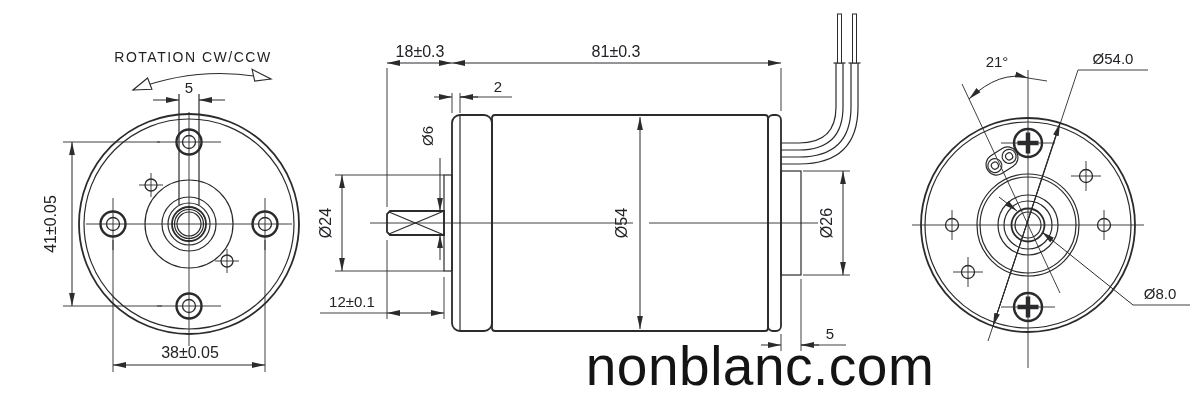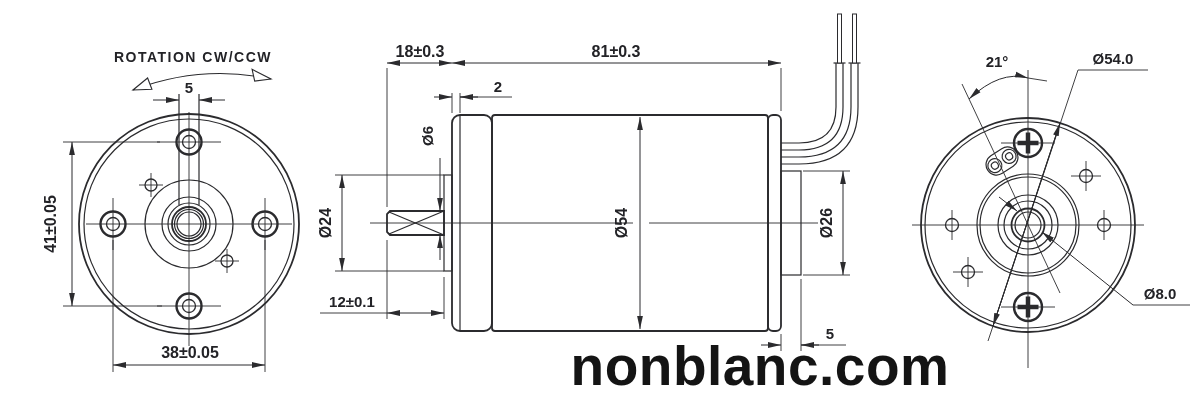--- a/index.html
+++ b/index.html
@@ -1,16 +1,16 @@
 <!DOCTYPE html>
 <html><head>
 <meta charset="utf-8">
 <style>
   html,body{margin:0;padding:0;background:#fff;}
-  .page{width:1200px;height:397px;position:relative;background:#ffffff;overflow:hidden;font-weight:bold;}
+  .page{width:1200px;height:397px;position:relative;background:#ffffff;overflow:hidden;}
   svg{display:block;}
   .dim{font-family:"Liberation Sans",sans-serif;font-size:16px;fill:#232327;}
   .dim-sm{font-family:"Liberation Sans",sans-serif;font-size:15px;fill:#232327;}
   .rot-label{font-family:"Liberation Sans",sans-serif;font-size:14px;letter-spacing:1.5px;fill:#232327;}
   .watermark{font-family:"Liberation Sans",sans-serif;font-size:55px;fill:#141414;letter-spacing:0.5px;}
   .edge{stroke:#2b2b2e;stroke-width:1.8;fill:none;}
   .edge2{stroke:#2b2b2e;stroke-width:1.2;fill:none;}
   .thin{stroke:#2b2b2e;stroke-width:0.9;fill:none;}
   .dimln{stroke:#2b2b2e;stroke-width:1;fill:none;}
   .hole{stroke:#2b2b2e;stroke-width:2.4;fill:none;}

